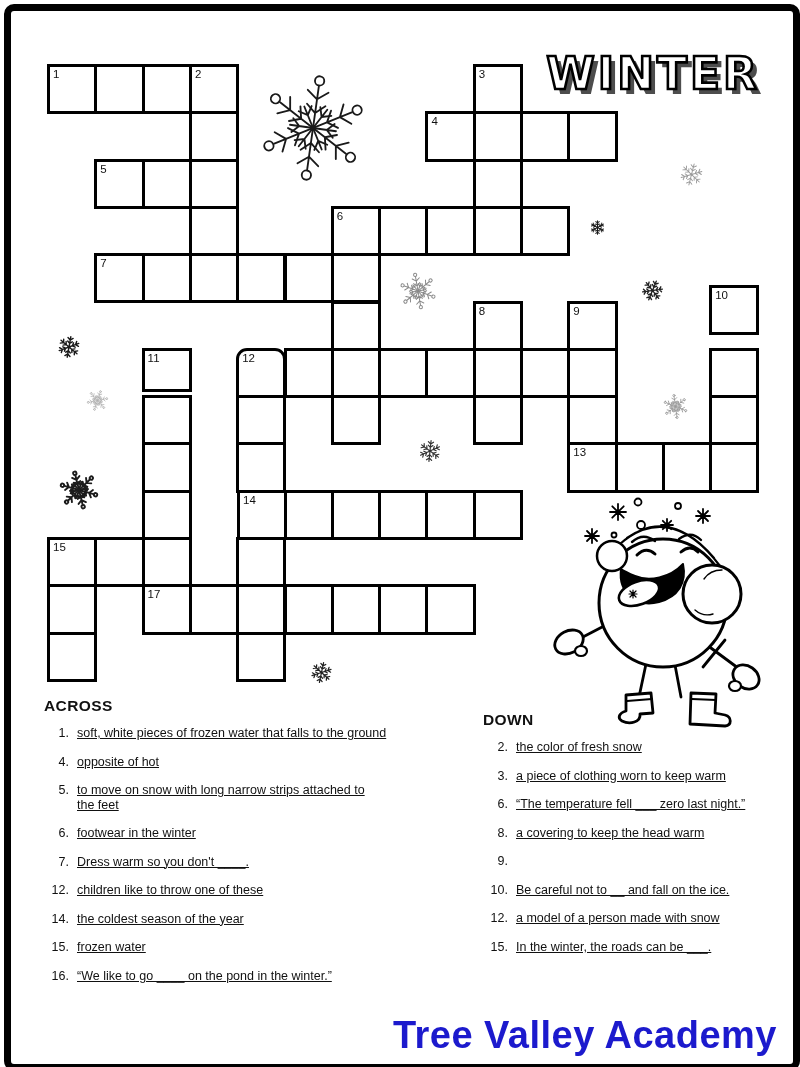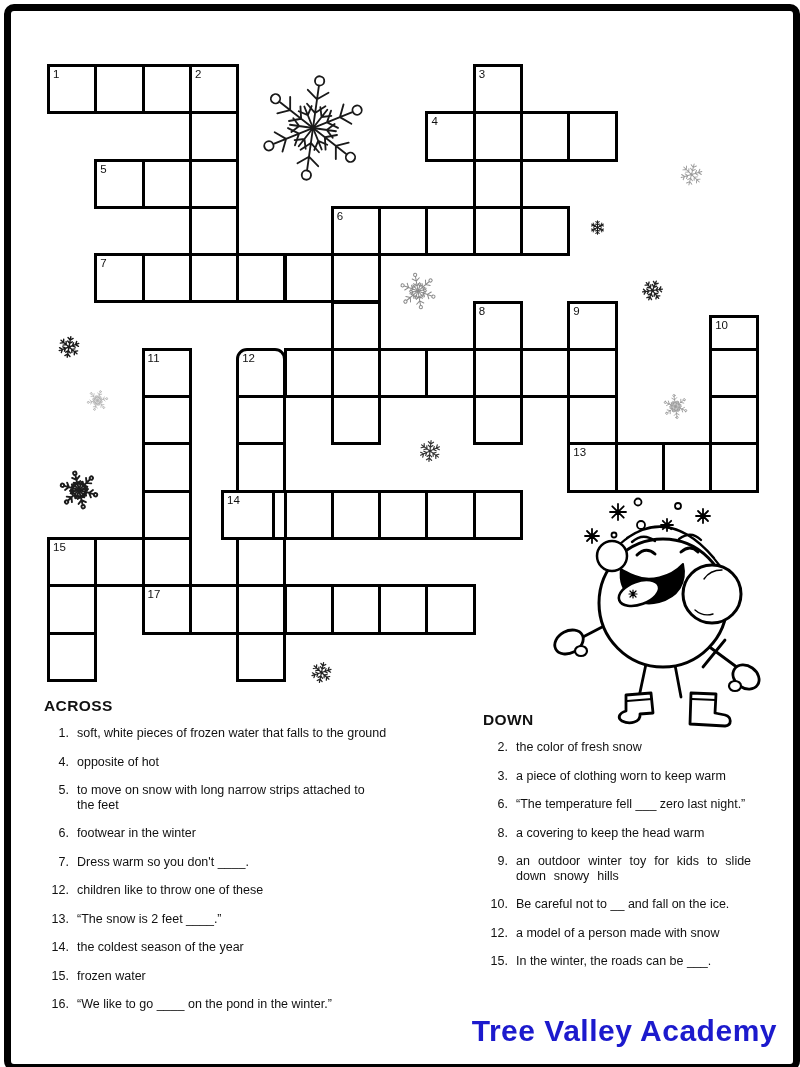--- a/index.html
+++ b/index.html
@@ -16,24 +16,24 @@
   .cell .n{position:absolute;top:0px;left:3px;font-size:11.5px;line-height:14px;font-weight:400;}
   .snowman{position:absolute;left:540px;top:492px;z-index:2;}
   .clues{position:absolute;z-index:2;}
   .clues.across{left:44px;top:697px;width:372px;}
   .clues.down{left:483px;top:711px;width:286px;}
   .clues-h{font-size:15.5px;font-weight:bold;letter-spacing:.4px;
            text-decoration-thickness:2px;text-underline-offset:2px;
            margin-bottom:11px;}
   .clue{display:flex;margin-bottom:14px;font-size:12.5px;line-height:14.5px;}
   .clue .num{width:25px;text-align:right;flex:none;margin-right:8px;}
-  .clue .txt{white-space:pre-line;}
+  .clue .txt{white-space:pre-line;text-decoration:underline;}
   .clue.justify .txt{word-spacing:4.5px;}
   .brand{position:absolute;top:1014px;right:23px;z-index:3;
-         font-size:30px;font-weight:bold;letter-spacing:.5px;}
+         font-size:38px;font-weight:bold;letter-spacing:.5px;}
 </style>
 </head>
 <body>
 
 <div class="page">
 
   <svg width="0" height="0" style="position:absolute" aria-hidden="true">
     <defs>
       <g id="flk" fill="none" stroke="currentColor" stroke-linecap="round" stroke-linejoin="round">
         <g transform="rotate(0)">
@@ -97,20 +97,21 @@
           </g>
         <g transform="rotate(330)">
             <path d="M0 0 V-20 M0 -12 L-6 -18 M0 -12 L6 -18"></path>
           </g>
       </g>
     </defs>
   </svg>
 
   <div class="frame"></div>
 
+  <div class="title">WINTER</div>
 
   <svg class="flake" viewBox="-50 -50 100 100" style="left:255px;top:70px;width:116px;height:116px;color:#1a1a1a;stroke-width:1.6;transform:rotate(8deg)">
       <use href="#flk2"></use>
     </svg>
   <svg class="flake" viewBox="-50 -50 100 100" style="left:678px;top:161px;width:27px;height:27px;color:#9a9a9a;stroke-width:3.5;transform:rotate(14deg)">
       <use href="#flk"></use>
     </svg>
   <svg class="flake" viewBox="-50 -50 100 100" style="left:589px;top:219px;width:17px;height:17px;color:#1a1a1a;stroke-width:6;">
       <use href="#flk"></use>
     </svg>
@@ -180,24 +181,24 @@
       <div class="cell" style="left: 236.2px; top: 253.2px; width: 50.3px; height: 50.3px;"></div>
       <div class="cell" style="left: 283.5px; top: 253.2px; width: 50.3px; height: 50.3px;"></div>
       <div class="cell" style="left: 330.8px; top: 253.2px; width: 50.3px; height: 50.3px;"></div>
       <div class="cell" style="left: 330.8px; top: 300.5px; width: 50.3px; height: 50.3px;"></div>
       <div class="cell" style="left: 472.7px; top: 300.5px; width: 50.3px; height: 50.3px;">
         <span class="n">8</span>
       </div>
       <div class="cell" style="left: 567.3px; top: 300.5px; width: 50.3px; height: 50.3px;">
         <span class="n">9</span>
       </div>
-      <div class="cell" style="left: 709.2px; top: 315px; width: 50.3px; height: 50.3px; padding-left: 22px;">
+      <div class="cell" style="left: 709.2px; top: 285px; width: 50.3px; height: 50.3px; padding-left: 22px;">
         <span class="n">10</span>
       </div>
-      <div class="cell" style="left: 141.6px; top: 347.8px; width: 50.3px; height: 50px;">
+      <div class="cell" style="left: 141.6px; top: 347.8px; width: 50.3px; height: 44px;">
         <span class="n">11</span>
       </div>
       <div class="cell" style="left: 236.2px; top: 347.8px; width: 50.3px; height: 63px; border-radius: 11px;">
         <span class="n">12</span>
       </div>
       <div class="cell" style="left: 283.5px; top: 347.8px; width: 50.3px; height: 50.3px;"></div>
       <div class="cell" style="left: 330.8px; top: 347.8px; width: 50.3px; height: 50.3px;"></div>
       <div class="cell" style="left: 378.1px; top: 347.8px; width: 50.3px; height: 50.3px;"></div>
       <div class="cell" style="left: 425.4px; top: 347.8px; width: 50.3px; height: 50.3px;"></div>
       <div class="cell" style="left: 472.7px; top: 347.8px; width: 50.3px; height: 50.3px;"></div>
@@ -212,21 +213,21 @@
       <div class="cell" style="left: 709.2px; top: 395.1px; width: 50.3px; height: 50.3px;"></div>
       <div class="cell" style="left: 141.6px; top: 442.4px; width: 50.3px; height: 50.3px;"></div>
       <div class="cell" style="left: 236.2px; top: 442.4px; width: 50.3px; height: 50.3px;"></div>
       <div class="cell" style="left: 567.3px; top: 442.4px; width: 74px; height: 50.3px;">
         <span class="n">13</span>
       </div>
       <div class="cell" style="left: 614.6px; top: 442.4px; width: 50.3px; height: 50.3px;"></div>
       <div class="cell" style="left: 661.9px; top: 442.4px; width: 50.3px; height: 50.3px;"></div>
       <div class="cell" style="left: 709.2px; top: 442.4px; width: 50.3px; height: 50.3px;"></div>
       <div class="cell" style="left: 141.6px; top: 489.7px; width: 50.3px; height: 50.3px;"></div>
-      <div class="cell" style="left: 221px; top: 489.7px; width: 54px; height: 50.3px;">
+      <div class="cell" style="left: 237px; top: 489.7px; width: 54px; height: 50.3px;">
         <span class="n">14</span>
       </div>
       <div class="cell" style="left: 283.5px; top: 489.7px; width: 50.3px; height: 50.3px;"></div>
       <div class="cell" style="left: 330.8px; top: 489.7px; width: 50.3px; height: 50.3px;"></div>
       <div class="cell" style="left: 378.1px; top: 489.7px; width: 50.3px; height: 50.3px;"></div>
       <div class="cell" style="left: 425.4px; top: 489.7px; width: 50.3px; height: 50.3px;"></div>
       <div class="cell" style="left: 472.7px; top: 489.7px; width: 50.3px; height: 50.3px;"></div>
       <div class="cell" style="left: 47px; top: 537px; width: 50.3px; height: 50.3px;">
         <span class="n">15</span>
       </div>
@@ -302,24 +303,20 @@
         </div>
         <div class="clue">
           <span class="num">7.</span>
           <span class="txt">Dress warm so you don't ____.</span>
         </div>
         <div class="clue">
           <span class="num">12.</span>
           <span class="txt">children like to throw one of these</span>
         </div>
         <div class="clue">
-          <span class="num">13.</span>
-          <span class="txt">“The snow is 2 feet ____.”</span>
-        </div>
-        <div class="clue">
           <span class="num">14.</span>
           <span class="txt">the coldest season of the year</span>
         </div>
         <div class="clue">
           <span class="num">15.</span>
           <span class="txt">frozen water</span>
         </div>
         <div class="clue">
           <span class="num">16.</span>
           <span class="txt">“We like to go ____ on the pond in the winter.”</span>
@@ -341,22 +338,20 @@
         <div class="clue">
           <span class="num">6.</span>
           <span class="txt">“The temperature fell ___ zero last night.”</span>
         </div>
         <div class="clue">
           <span class="num">8.</span>
           <span class="txt">a covering to keep the head warm</span>
         </div>
         <div class="clue justify">
           <span class="num">9.</span>
-          <span class="txt">an outdoor winter toy for kids to slide
-down snowy hills</span>
         </div>
         <div class="clue">
           <span class="num">10.</span>
           <span class="txt">Be careful not to __ and fall on the ice.</span>
         </div>
         <div class="clue">
           <span class="num">12.</span>
           <span class="txt">a model of a person made with snow</span>
         </div>
         <div class="clue">

